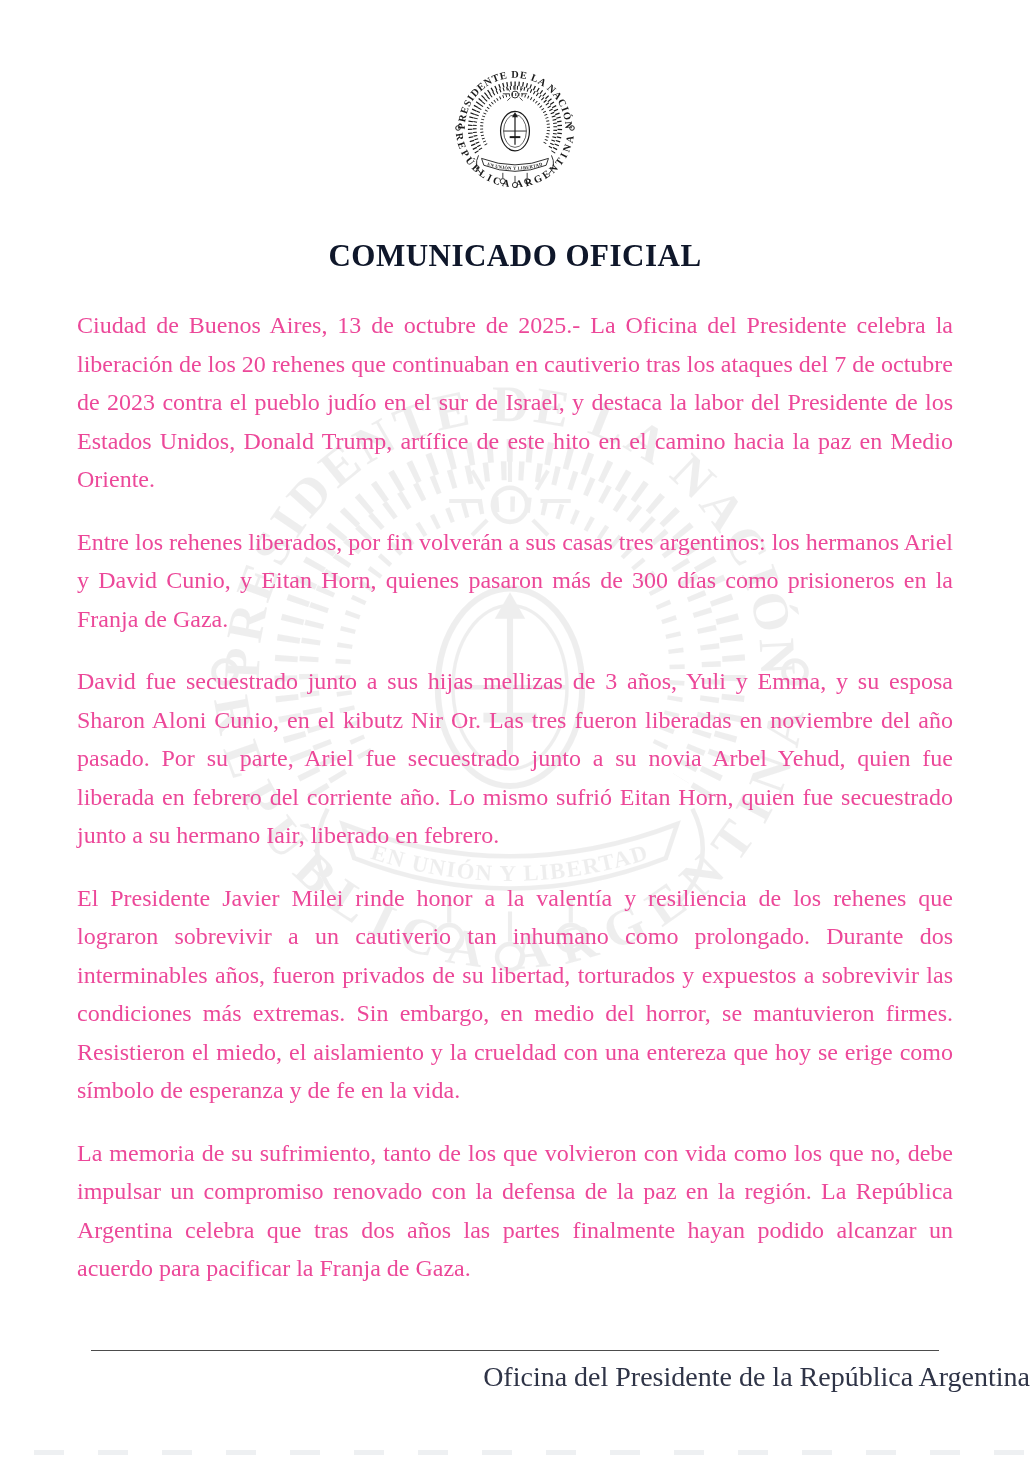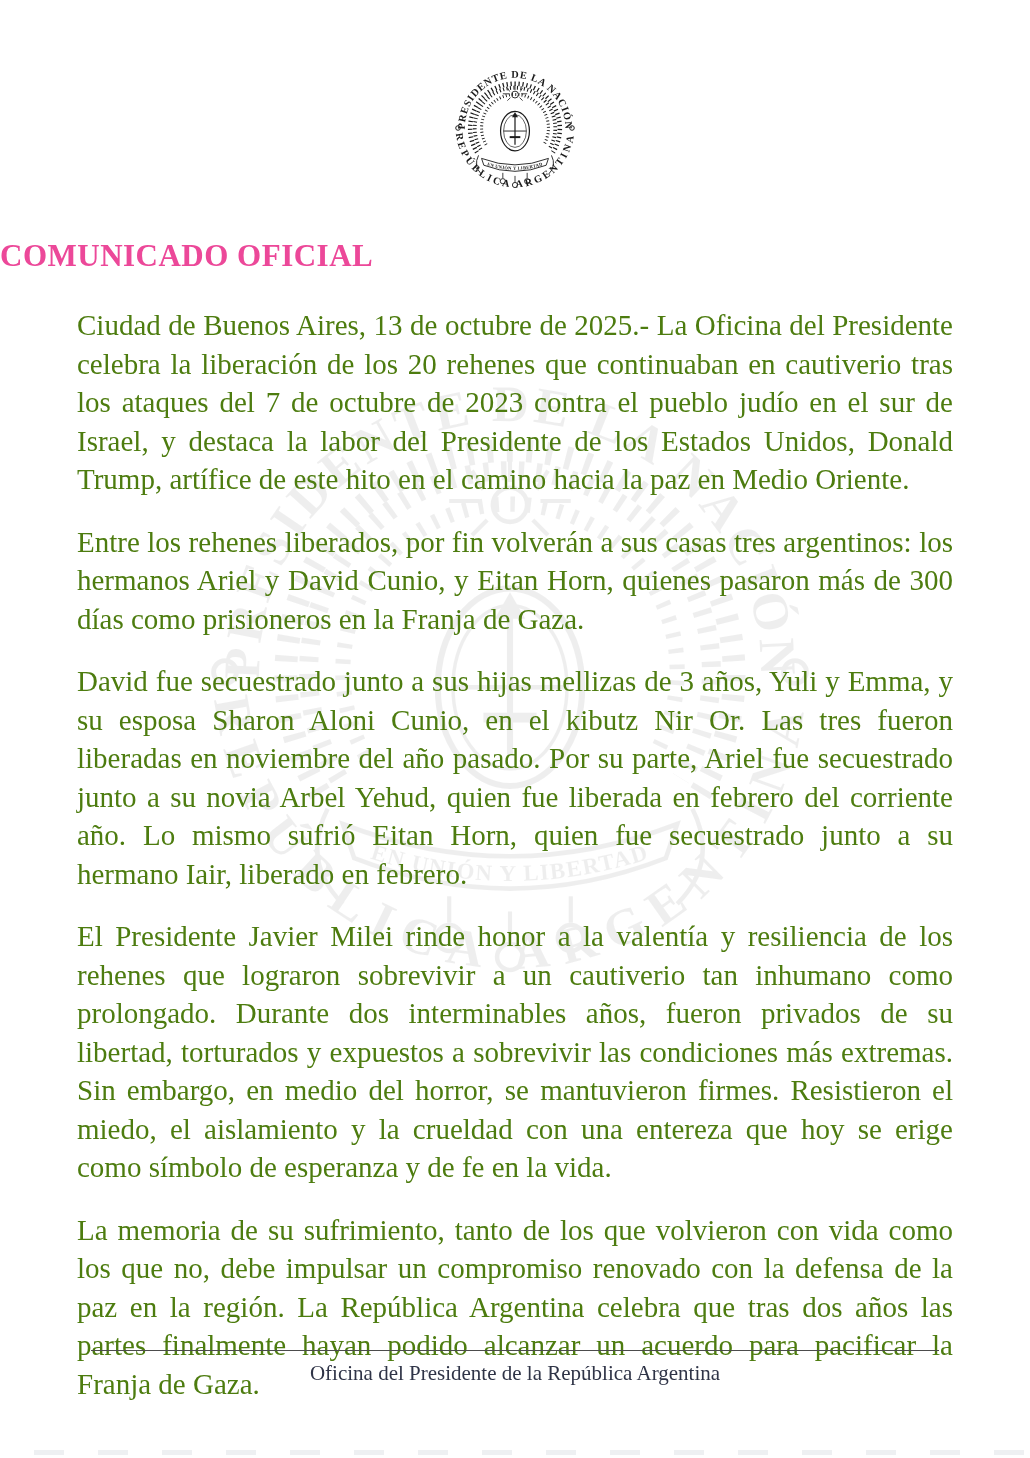--- a/index.html
+++ b/index.html
@@ -25,55 +25,55 @@
     z-index: 0;
   }
   .content-layer { position: relative; z-index: 1; }
   .seal-wrap {
     display: flex;
     justify-content: center;
     padding-top: 52px;
   }
   .doc-title {
     margin-top: 34px;
-    text-align: left;
+    text-align: center;
     font-size: 31px;
     font-weight: bold;
     letter-spacing: 0.5px;
-    color: #ec4899;
+    color: #0f172a;
   }
   .body-text {
     margin-top: 32px;
     padding: 0 77px;
   }
   .body-text p {
-    font-size: 29px;
+    font-size: 24px;
     line-height: 38.5px;
     text-align: justify;
-    color: #4d7c0f;
+    color: #ec4899;
     margin-bottom: 24px;
   }
   .footer {
     position: absolute;
     left: 0;
     right: 0;
     top: 1350px;
     z-index: 1;
   }
   .footer-rule {
     width: 848px;
     margin: 0 auto;
     border: none;
     border-top: 1px solid #4c4c4c;
     height: 0;
   }
   .footer-text {
     margin-top: 10px;
-    text-align: center;
-    font-size: 21px;
+    text-align: right;
+    font-size: 28px;
     color: #2f3447;
   }
   .bottom-dashes {
     position: absolute;
     left: 0;
     bottom: 3px;
     width: 100%;
     height: 5px;
     background: repeating-linear-gradient(90deg,
       transparent 0px, transparent 34px,

